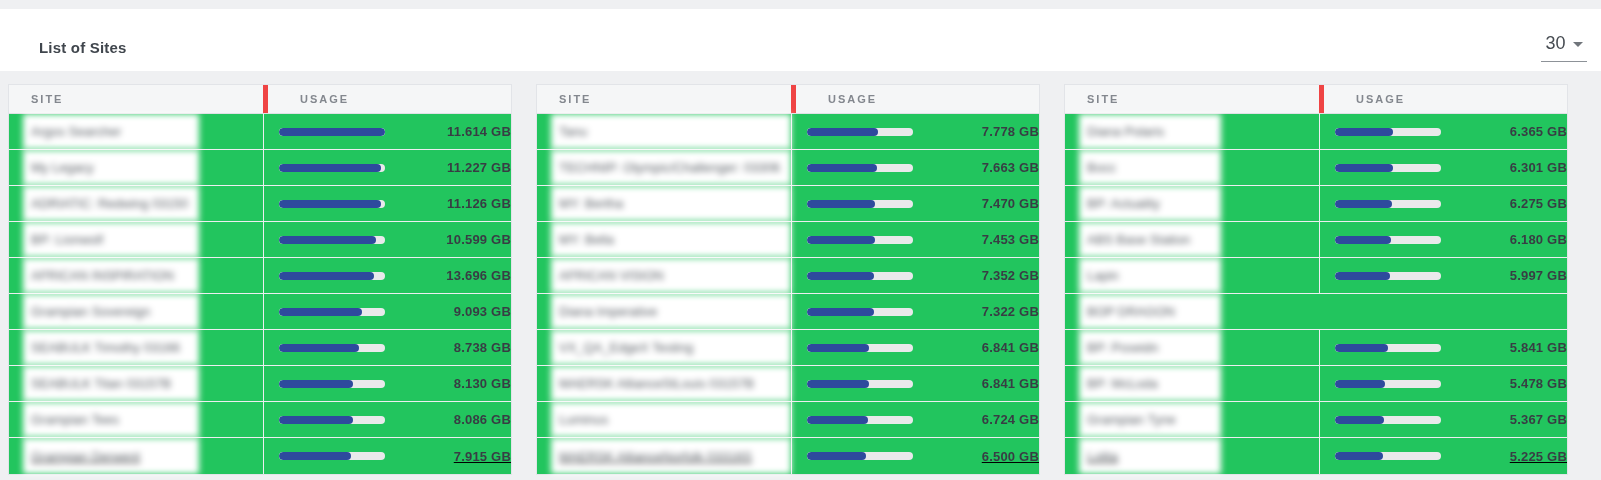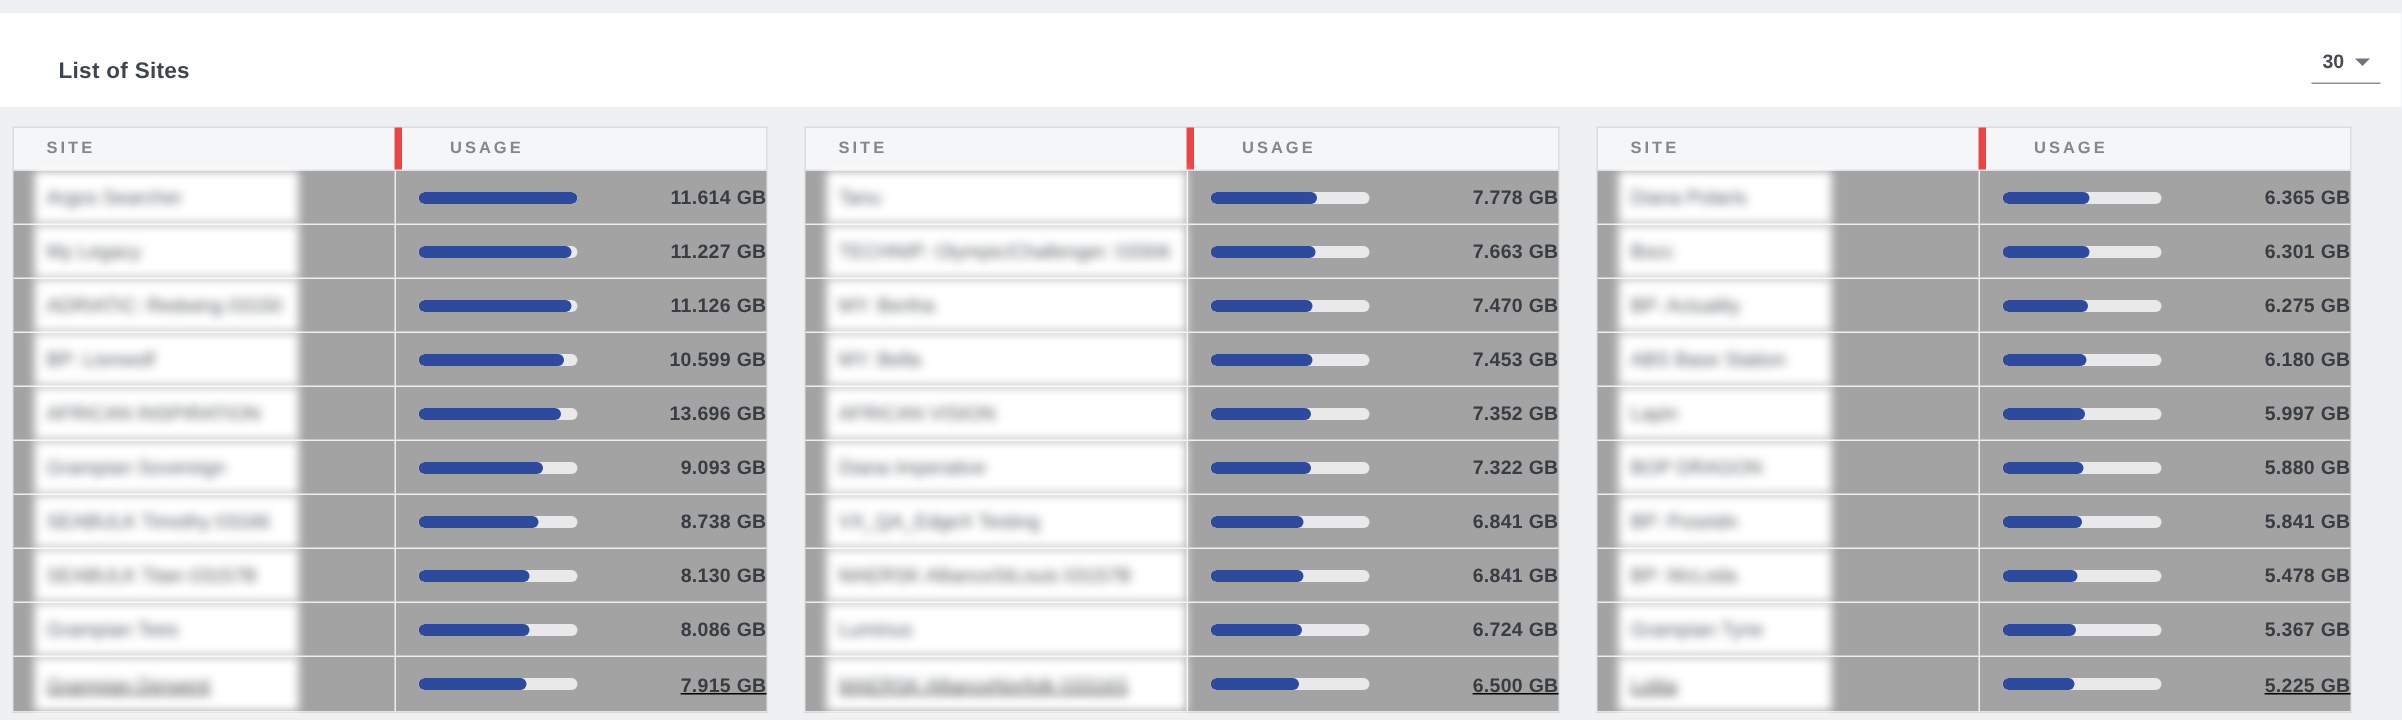--- a/index.html
+++ b/index.html
@@ -19,34 +19,34 @@
   .page-title{
     position:absolute;left:18px;top:30px;
     font-size:15px;font-weight:700;color:#40464d;letter-spacing:.2px;margin-left:21px;
   }
   .page-size-dropdown{
     position:absolute;right:14px;top:24px;width:46px;
     display:flex;align-items:center;justify-content:center;gap:7px;
     padding-bottom:7px;border-bottom:1px solid #8d9298;
     cursor:pointer;
   }
-  .page-size-value{font-size:13px;color:#474c52;font-weight:bold;}
+  .page-size-value{font-size:18px;color:#474c52;}
   .caret{
     width:0;height:0;margin-top:2px;
     border-left:5px solid transparent;border-right:5px solid transparent;
     border-top:5px solid #70757b;
   }
 
   
   .tables{
     position:absolute;top:84px;left:8px;
     display:flex;gap:24px;
   }
   .site-table{
-    width:504px;background:#a3a3a3;
+    width:504px;background:#22c55e;
     border:1px solid #e2e4e8;box-sizing:border-box;
   }
   .thead{
     display:flex;height:28px;background:#f5f6f7;
     border-bottom:1px solid #dfe1e5;
   }
   .th{
     display:flex;align-items:center;
     font-size:11px;font-weight:700;letter-spacing:2px;color:#83878e;
   }
@@ -477,26 +477,20 @@
       <span class="usage-value">5.997 GB</span>
     </div>
   </div>
 
   <div class="row">
     <div class="site-cell">
       <span class="blur-band">
         <span class="site-text">BOP DRAGON</span>
       </span>
     </div>
-    <div class="usage-cell">
-      <span class="bar">
-        <span class="bar-fill" style="width: 50.6286%;"></span>
-      </span>
-      <span class="usage-value">5.880 GB</span>
-    </div>
   </div>
 
   <div class="row">
     <div class="site-cell">
       <span class="blur-band">
         <span class="site-text">BP: Poseidn</span>
       </span>
     </div>
     <div class="usage-cell">
       <span class="bar">

